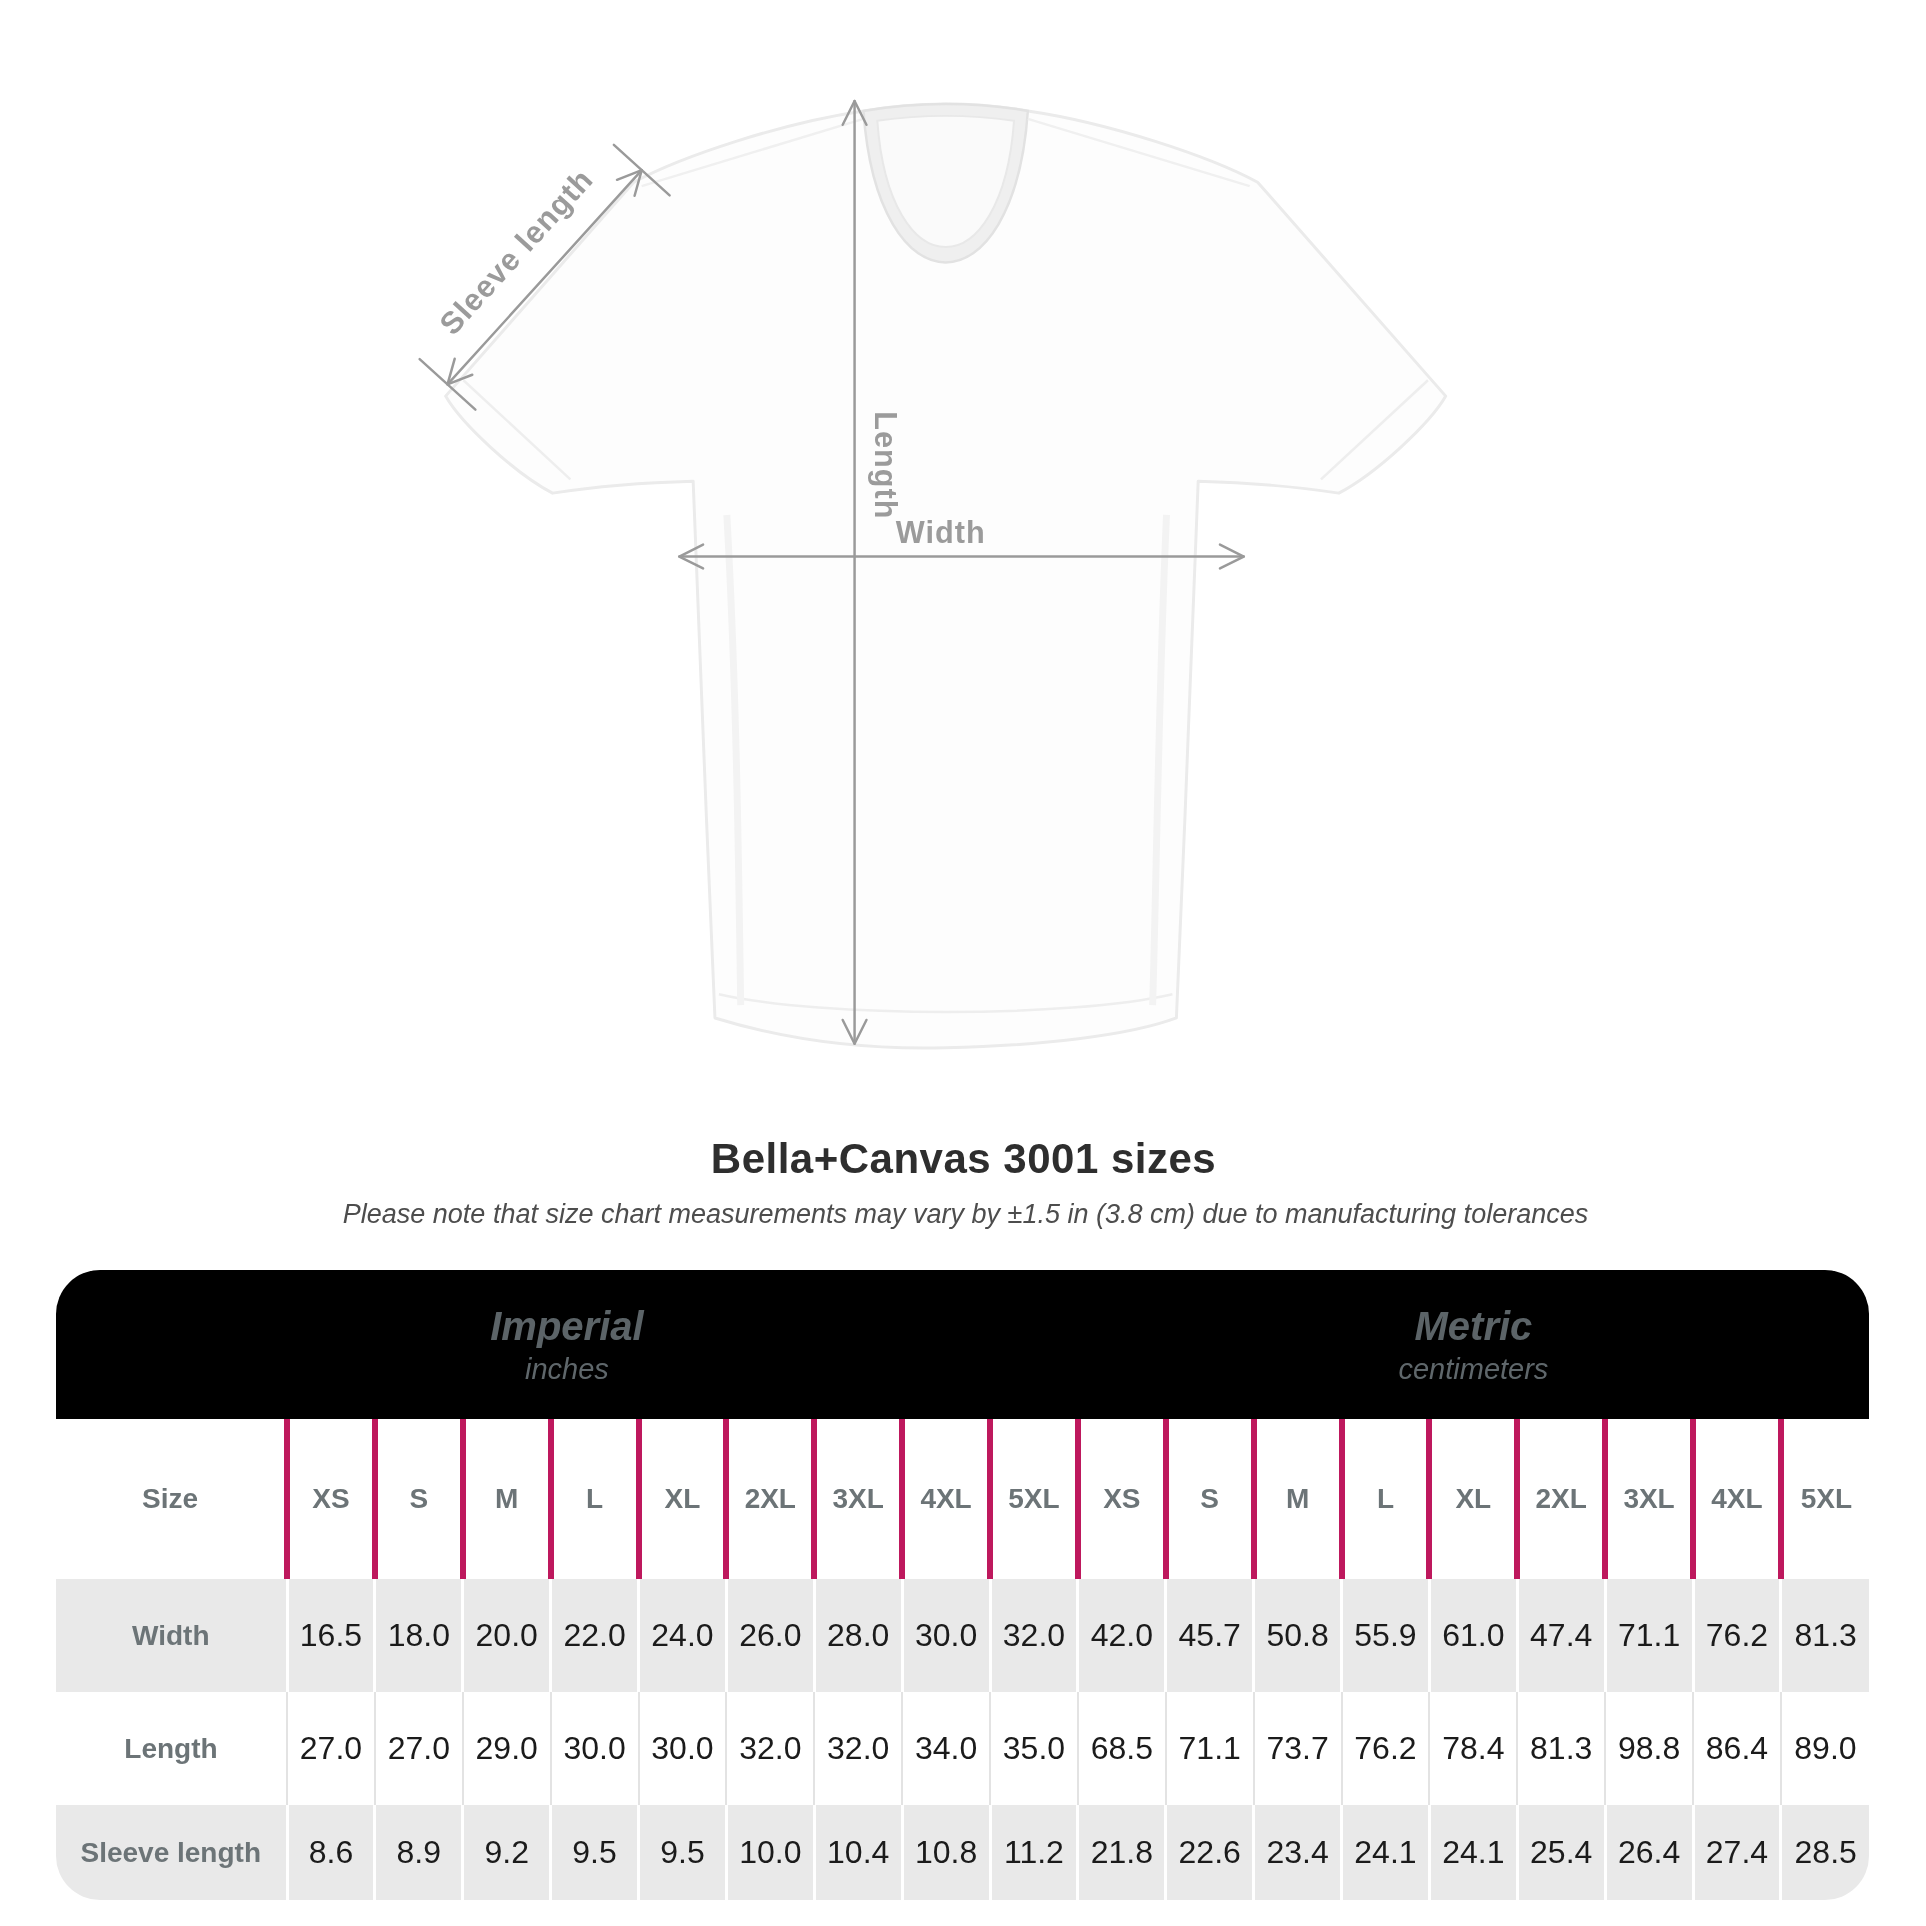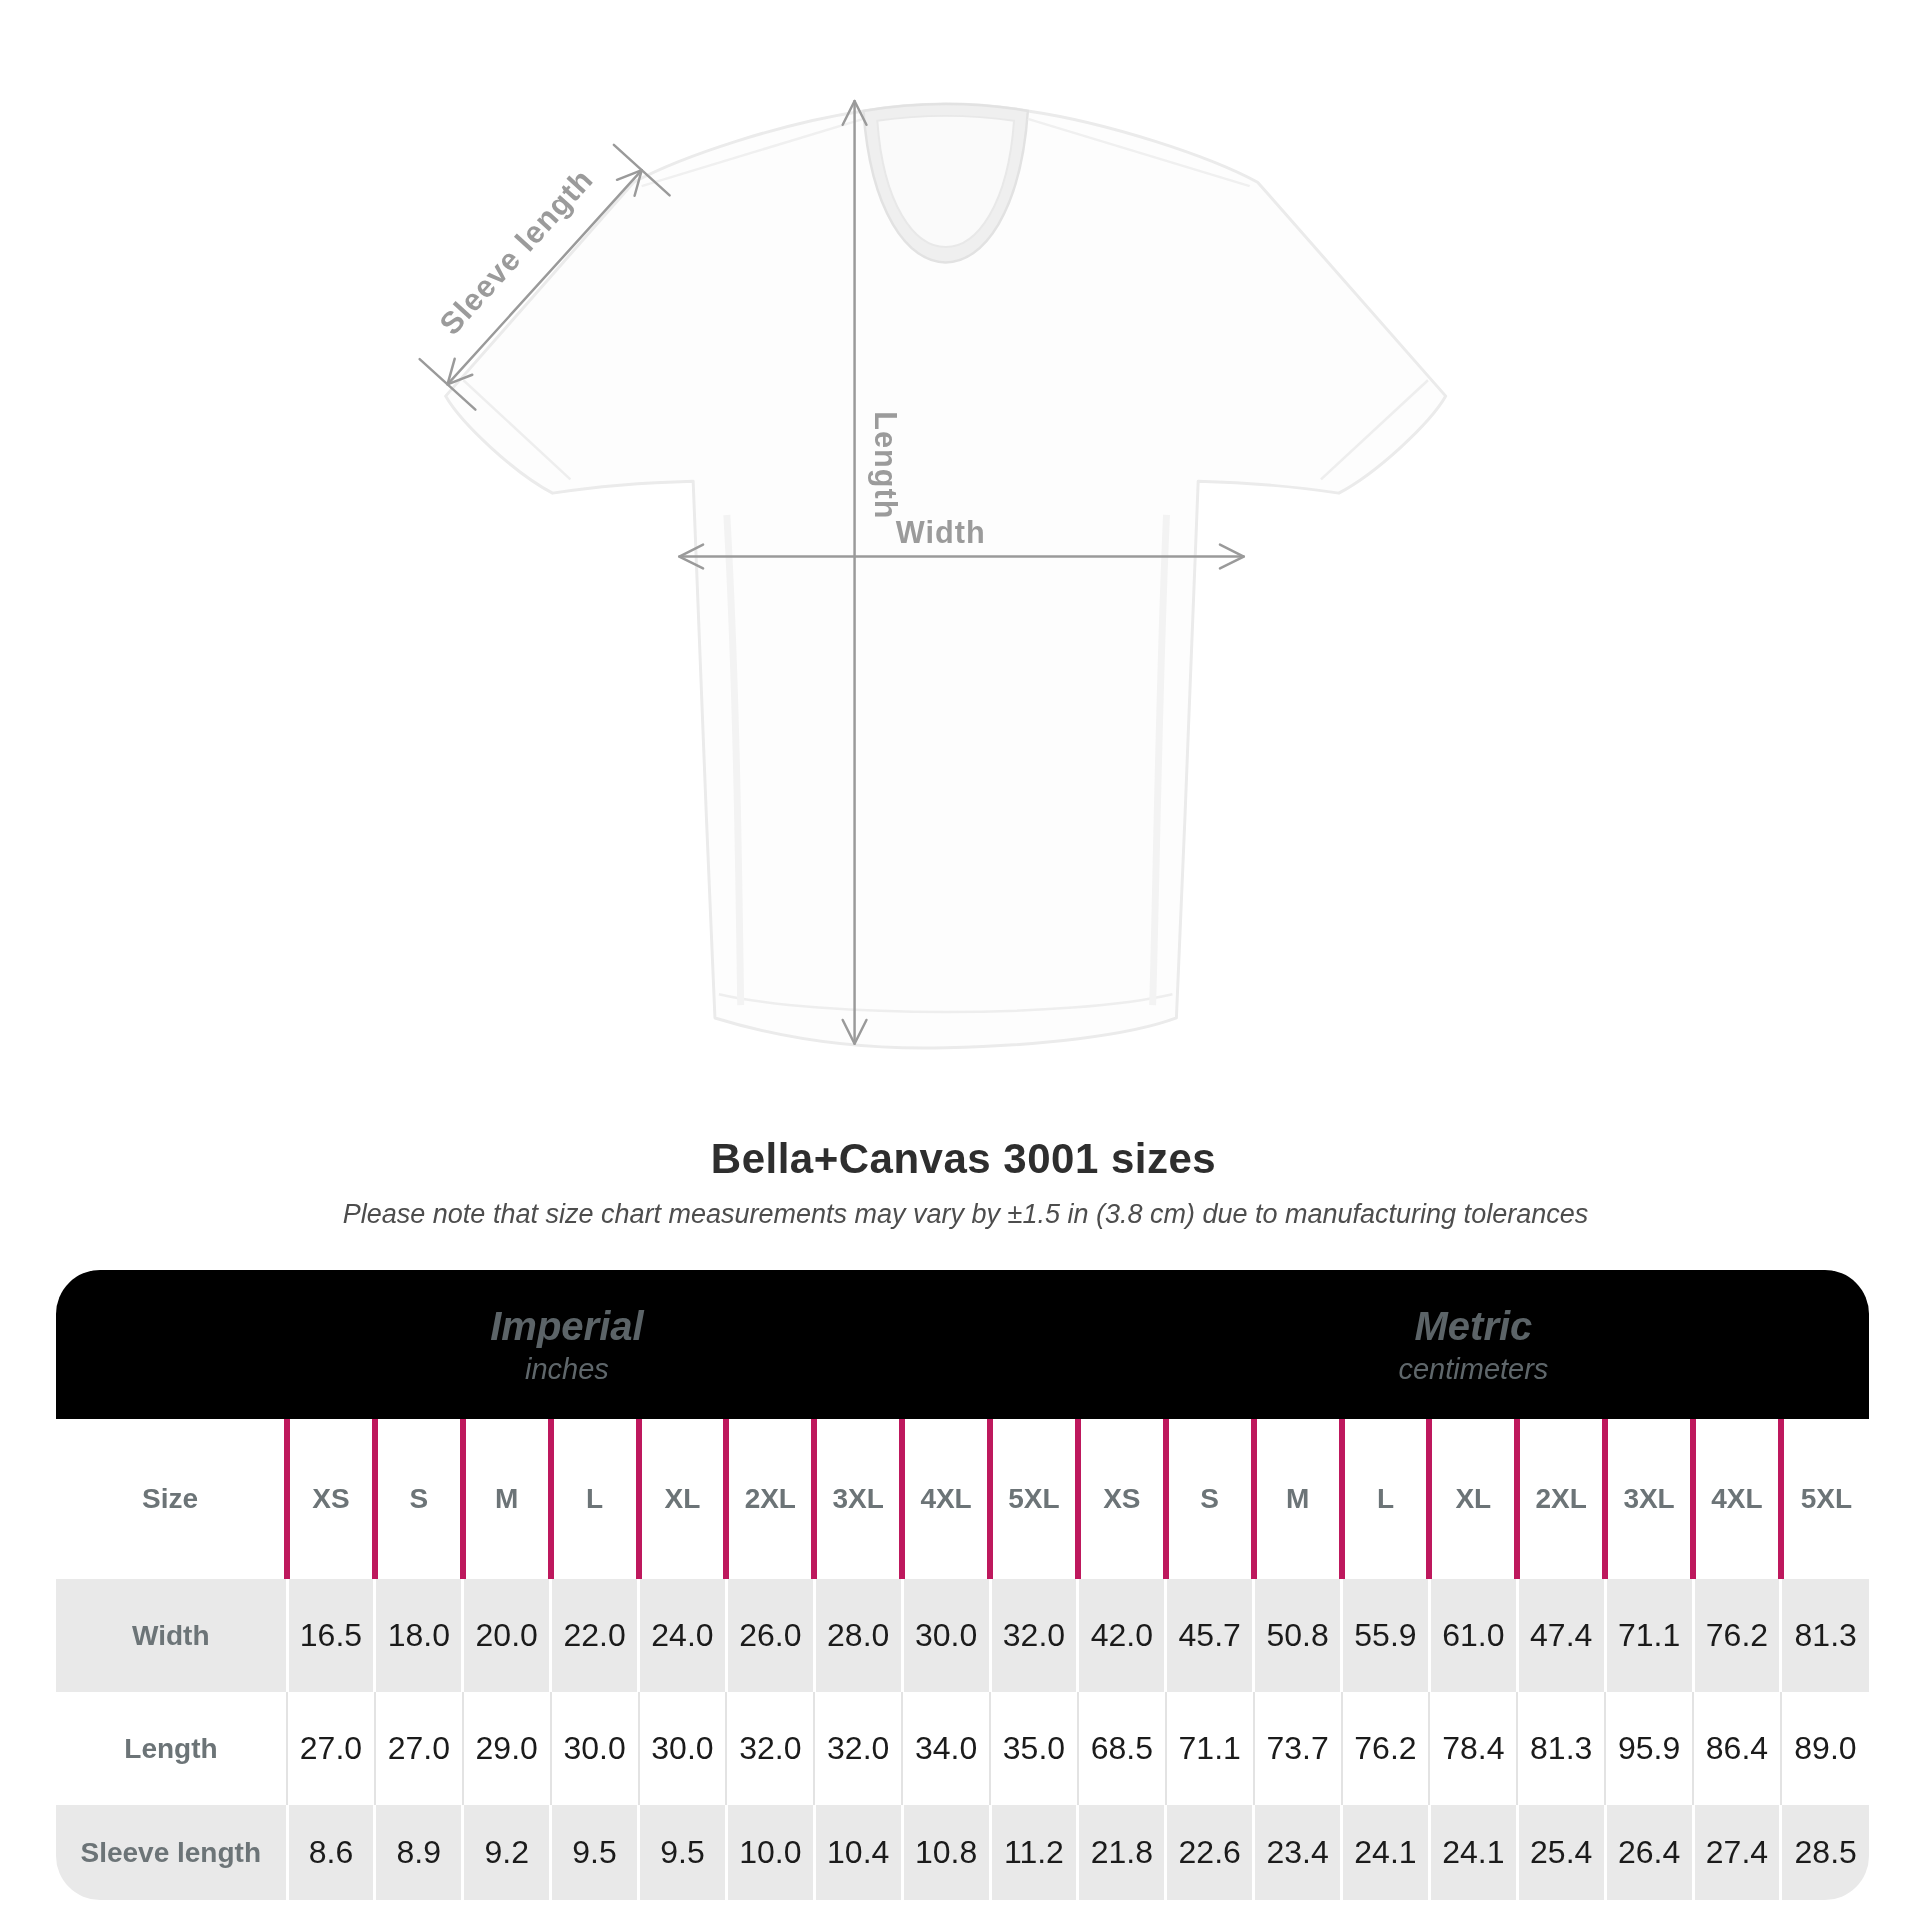--- a/index.html
+++ b/index.html
@@ -251,21 +251,21 @@
             <td>32.0</td>
             <td>32.0</td>
             <td>34.0</td>
             <td>35.0</td>
             <td>68.5</td>
             <td>71.1</td>
             <td>73.7</td>
             <td>76.2</td>
             <td>78.4</td>
             <td>81.3</td>
-            <td>95.9</td>
+            <td>98.8</td>
             <td>86.4</td>
             <td>89.0</td>
           </tr>
           <tr class="vals shaded">
             <th>Sleeve length</th>
             <td>8.6</td>
             <td>8.9</td>
             <td>9.2</td>
             <td>9.5</td>
             <td>9.5</td>

